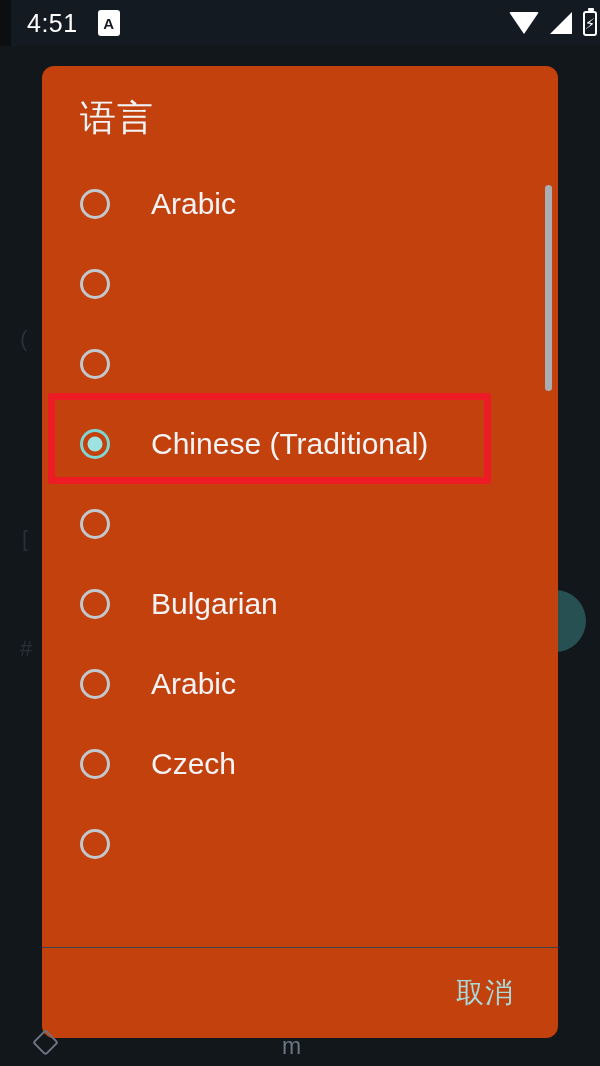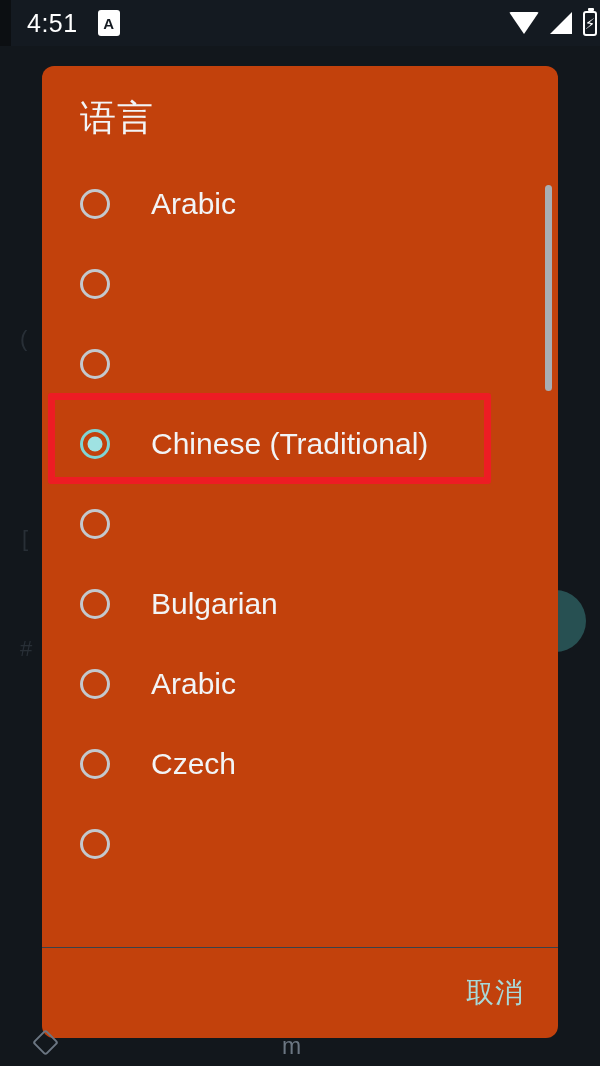--- a/index.html
+++ b/index.html
@@ -237,21 +237,21 @@
 
   .dialog-divider {
     height: 1px;
     background: #39414a;
     width: 100%;
   }
   .dialog-actions {
     height: 90px;
     display: flex;
     justify-content: flex-end;
-    padding-right: 28px;
+    padding-right: 38px;
   }
   .cancel-button {
     color: #a8d8d8;
     font-size: 28px;
     background: none;
     border: none;
     font-family: inherit;
     cursor: pointer;
     letter-spacing: 1px;
     padding: 8px 6px;

